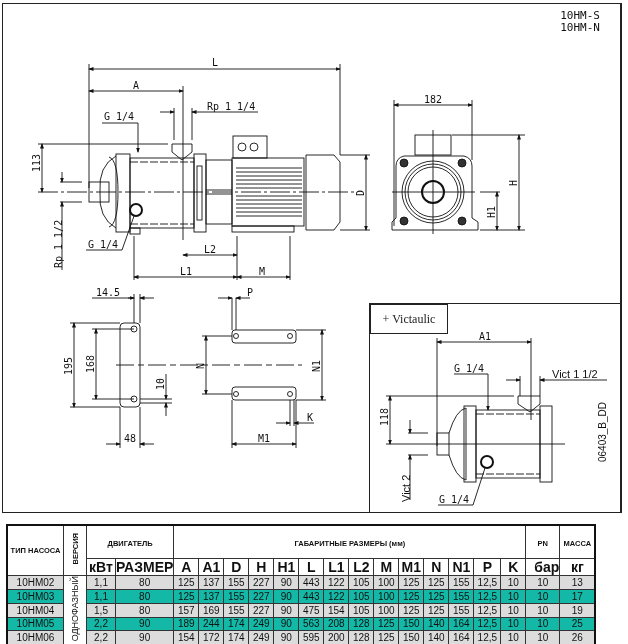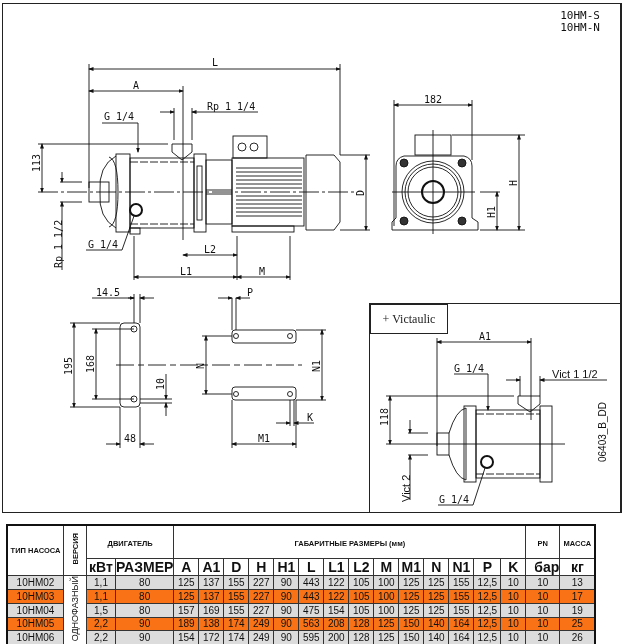--- a/index.html
+++ b/index.html
@@ -14,21 +14,21 @@
 
   table.spec { position:absolute; left:6px; top:524px; border-collapse:collapse; font-family:"Liberation Sans", sans-serif; color:#111; border:2px solid #111; }
   table.spec td, table.spec th { border:1px solid #333; padding:0; text-align:center; font-size:10px; height:11px; line-height:11px; }
   table.spec th { font-size:7.5px; font-weight:bold; background:#fff; }
   table.spec th.grp { height:20px; vertical-align:top; padding-top:12px; }
   table.spec th.sub { height:14px; vertical-align:bottom; padding-bottom:2px; font-size:14px; }
   table.spec th.model { width:55px;margin-left:22px; }
   table.spec th.ver { width:22px; }
   .vert { writing-mode:vertical-rl; transform:rotate(180deg); display:inline-block; }
   table.spec tr.odd td { background:#dcdcdc;margin-top:32px; }
-  table.spec tr.even td { background:#f97316;text-align:center; }
+  table.spec tr.even td { background:#14b8a6;text-align:center; }
   table.spec td.ver-cell { background:#fff !important; font-size:9px; font-weight:normal; }
 </style>
 </head>
 <body>
 
 <div class="frame"></div>
 
 <div class="model-codes">
   <div>10HM-S</div>
   <div>10HM-N</div>
@@ -378,21 +378,21 @@
         <td>12,5</td>
         <td>10</td>
         <td>10</td>
         <td>19</td>
       </tr>
       <tr class="even">
         <td>10HM05</td>
         <td>2,2</td>
         <td>90</td>
         <td>189</td>
-        <td>138</td>
+        <td>244</td>
         <td>174</td>
         <td>249</td>
         <td>90</td>
         <td>563</td>
         <td>208</td>
         <td>128</td>
         <td>125</td>
         <td>150</td>
         <td>140</td>
         <td>164</td>

